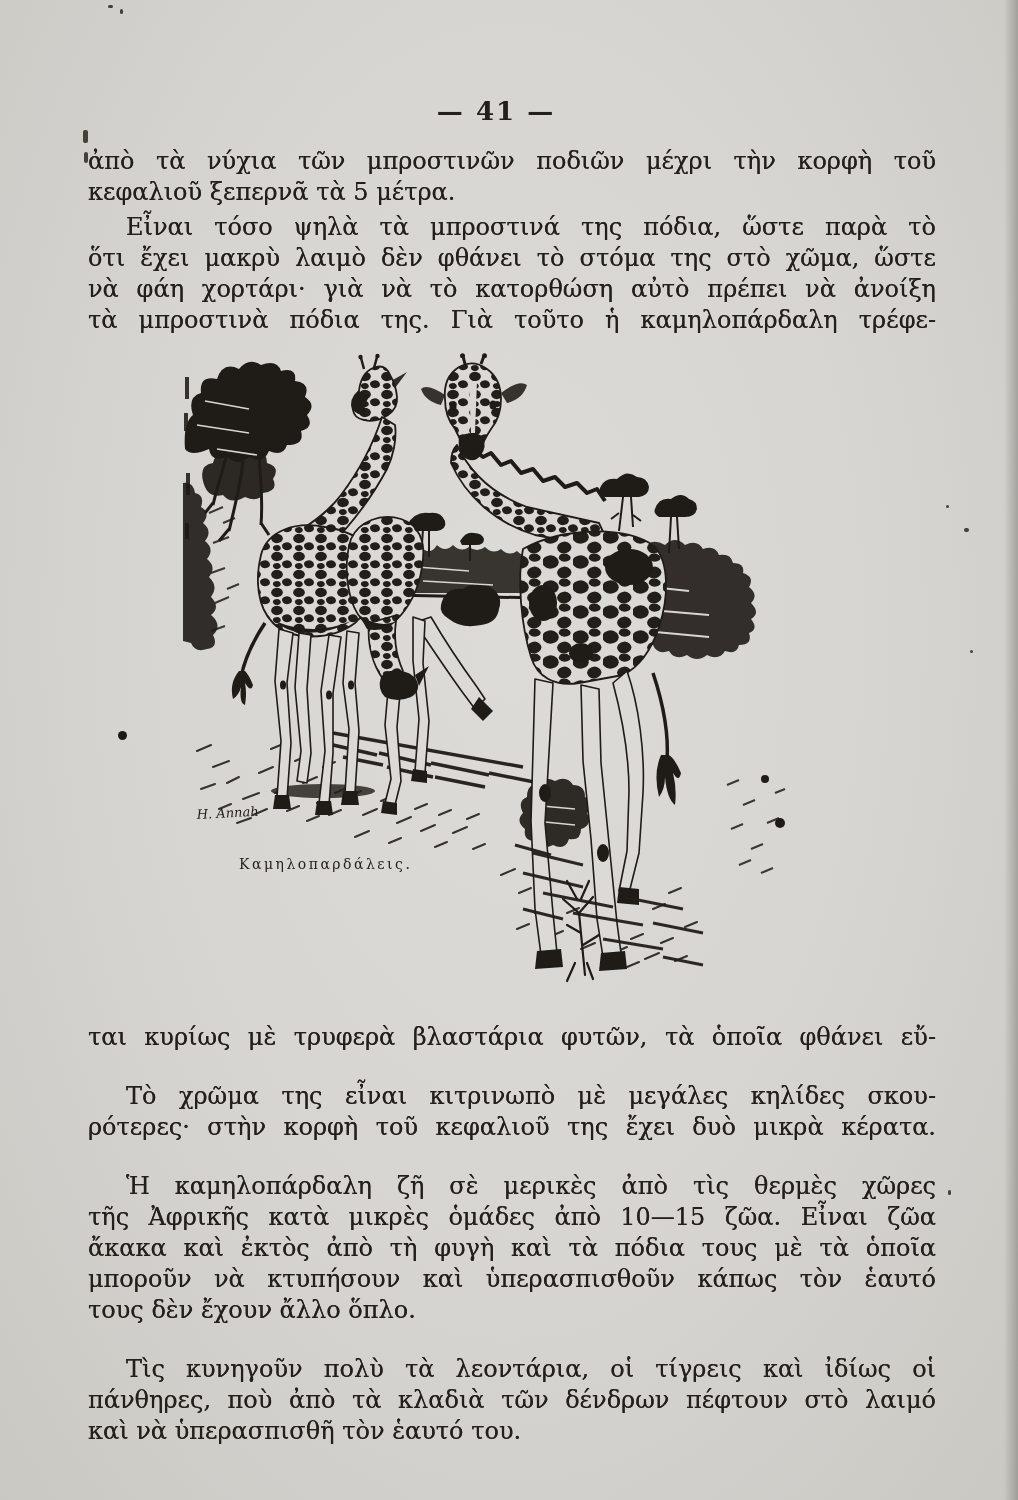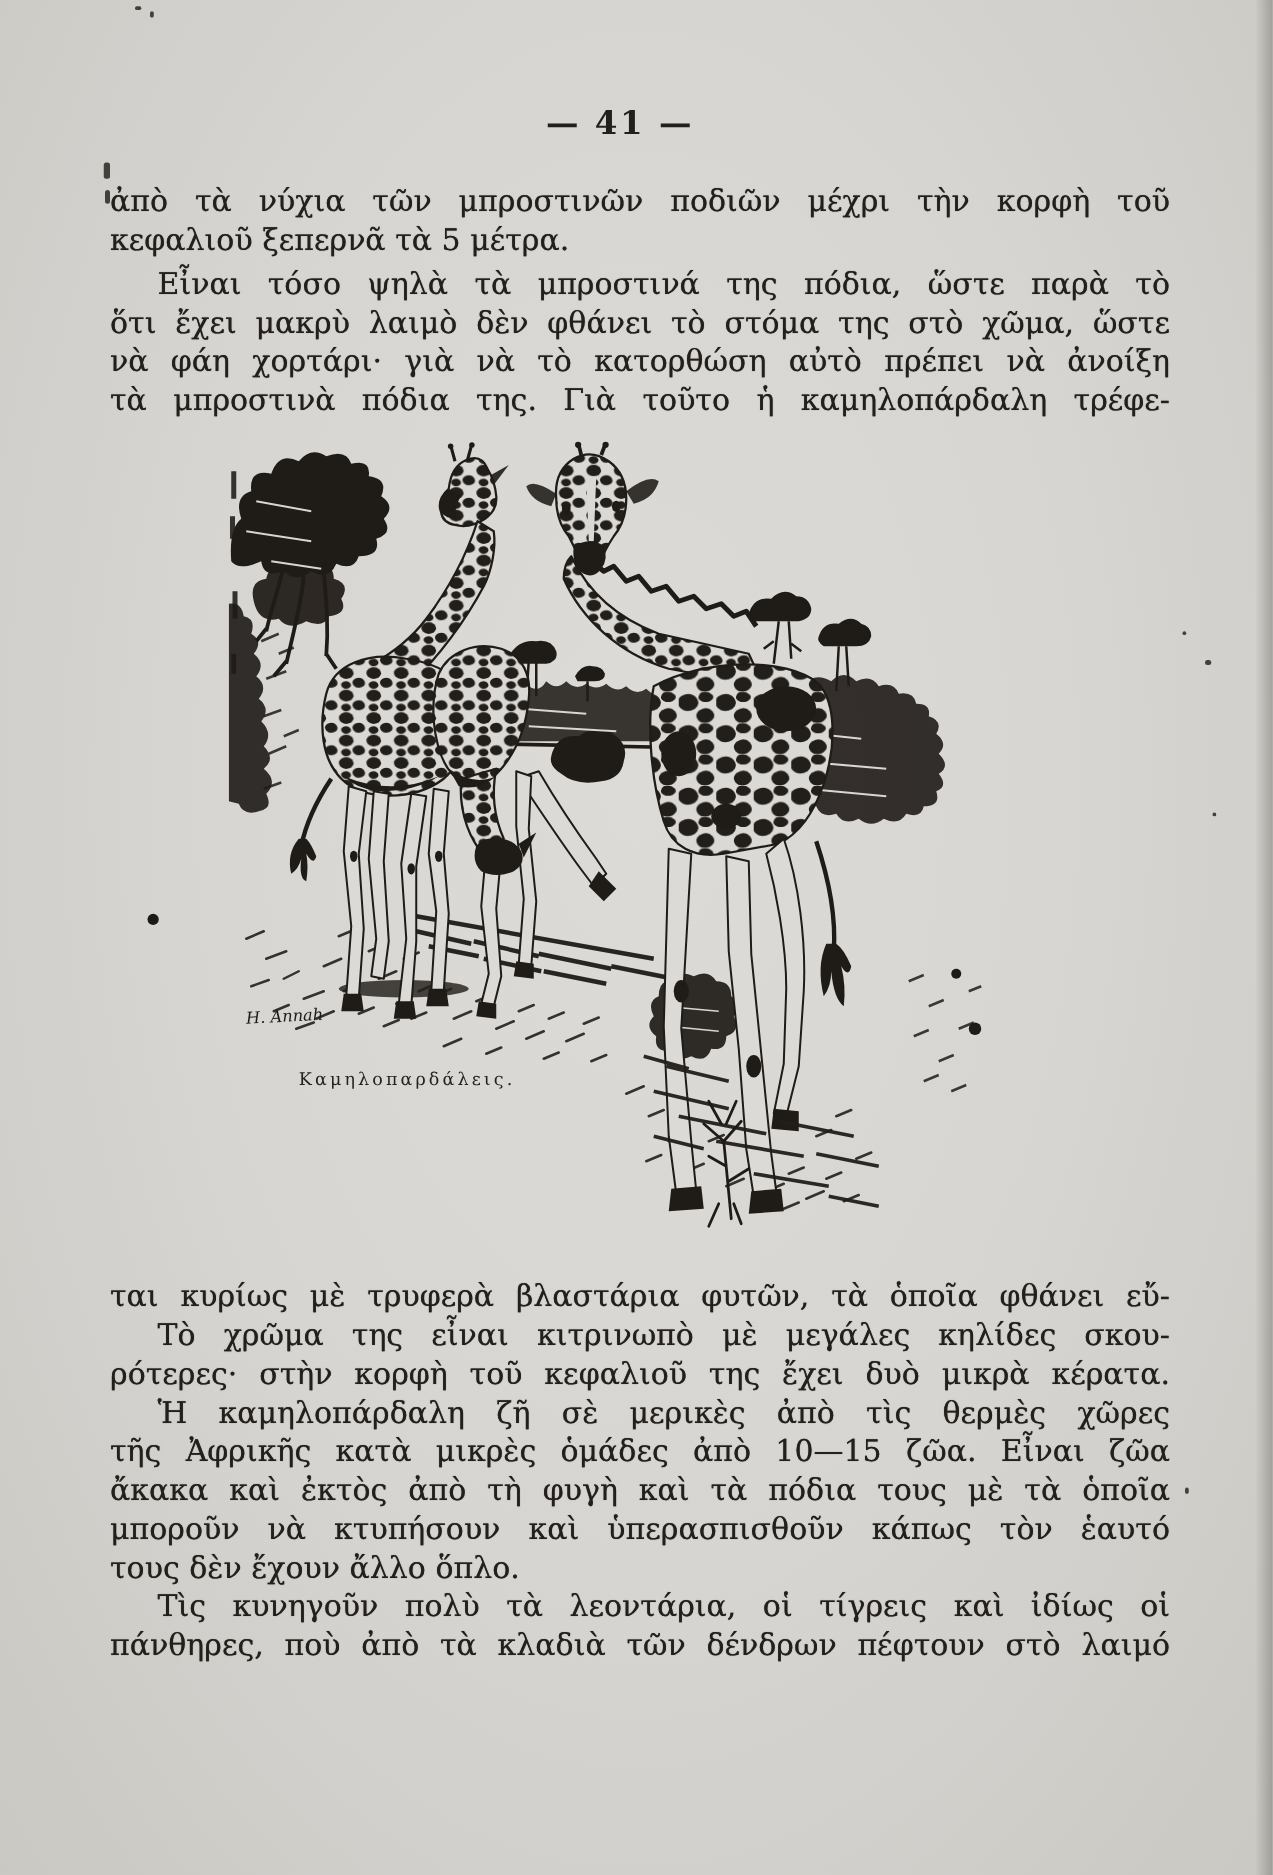--- a/index.html
+++ b/index.html
@@ -1,29 +1,29 @@
 <!DOCTYPE html>
 <html><head>
 <meta charset="utf-8">
 <style>
   html,body{margin:0;padding:0;background:#8a8884;}
   .page{position:relative;width:1018px;height:1500px;overflow:hidden;
         background:#d6d5d1;
         background-image:radial-gradient(ellipse at 50% 42%, #dcdbd7 0%, #d6d5d1 52%, #c9c8c3 100%);
         color:#231f1b;
         font-family:"DejaVu Serif","Liberation Serif",serif;}
-  .pagenum{position:absolute;top:84px;left:0;right:26px;text-align:center;
+  .pagenum{position:absolute;top:96px;left:0;right:26px;text-align:center;
         font-size:26px;font-weight:bold;letter-spacing:2px;}
   .tb{position:absolute;left:88px;width:848px;font-size:24px;line-height:31px;
         text-shadow:0 0 .6px rgba(35,31,27,.85);}
   .tb1{top:146px;}
   .tb2{top:1022px;}
   .ln{margin:0;text-align:justify;}
   .ln.just{text-align-last:justify;}
-  .ln.ind{text-indent:38px;}
+  .ln.ind{text-indent:38px;margin-top:28px;}
   .ln.gap{margin-top:4px;}
   figure.illus{position:absolute;left:183px;top:353px;width:610px;height:632px;margin:0;}
   figure.illus svg{position:absolute;left:0;top:0;}
   figcaption{position:absolute;left:56px;top:503px;font-size:14px;letter-spacing:2.5px;
         white-space:nowrap;color:#26221d;}
   .dot{position:absolute;left:118px;top:731px;width:9px;height:9px;border-radius:50%;background:#1d1a16;}
   .speck{position:absolute;background:#2b2721;border-radius:2px;opacity:.85;}
   .sp1{left:108px;top:5px;width:5px;height:3px;}
   .sp2{left:120px;top:9px;width:3px;height:5px;}
   .sp3{left:83px;top:130px;width:5px;height:13px;}
@@ -230,20 +230,21 @@
     <p class="ln just">ται κυρίως μὲ τρυφερὰ βλαστάρια φυτῶν, τὰ ὁποῖα φθάνει εὔ-</p>
     <p class="ln just ind">Τὸ χρῶμα της εἶναι κιτρινωπὸ μὲ μεγάλες κηλίδες σκου-</p>
     <p class="ln just">ρότερες· στὴν κορφὴ τοῦ κεφαλιοῦ της ἔχει δυὸ μικρὰ κέρατα.</p>
     <p class="ln just ind">Ἡ καμηλοπάρδαλη ζῆ σὲ μερικὲς ἀπὸ τὶς θερμὲς χῶρες</p>
     <p class="ln just">τῆς Ἀφρικῆς κατὰ μικρὲς ὁμάδες ἀπὸ 10—15 ζῶα. Εἶναι ζῶα</p>
     <p class="ln just">ἄκακα καὶ ἐκτὸς ἀπὸ τὴ φυγὴ καὶ τὰ πόδια τους μὲ τὰ ὁποῖα</p>
     <p class="ln just">μποροῦν νὰ κτυπήσουν καὶ ὑπερασπισθοῦν κάπως τὸν ἑαυτό</p>
     <p class="ln">τους δὲν ἔχουν ἄλλο ὅπλο.</p>
     <p class="ln just ind">Τὶς κυνηγοῦν πολὺ τὰ λεοντάρια, οἱ τίγρεις καὶ ἰδίως οἱ</p>
     <p class="ln just">πάνθηρες, ποὺ ἀπὸ τὰ κλαδιὰ τῶν δένδρων πέφτουν στὸ λαιμό</p>
+    <p class="ln">καὶ νὰ ὑπερασπισθῆ τὸν ἑαυτό του.</p>
   </div>
 
   <div class="speck sp1"></div>
   <div class="speck sp2"></div>
   <div class="speck sp3"></div>
   <div class="speck sp4"></div>
   <div class="speck sp5"></div>
   <div class="speck sp6"></div>
   <div class="speck sp7"></div>
   <div class="speck sp8"></div>

